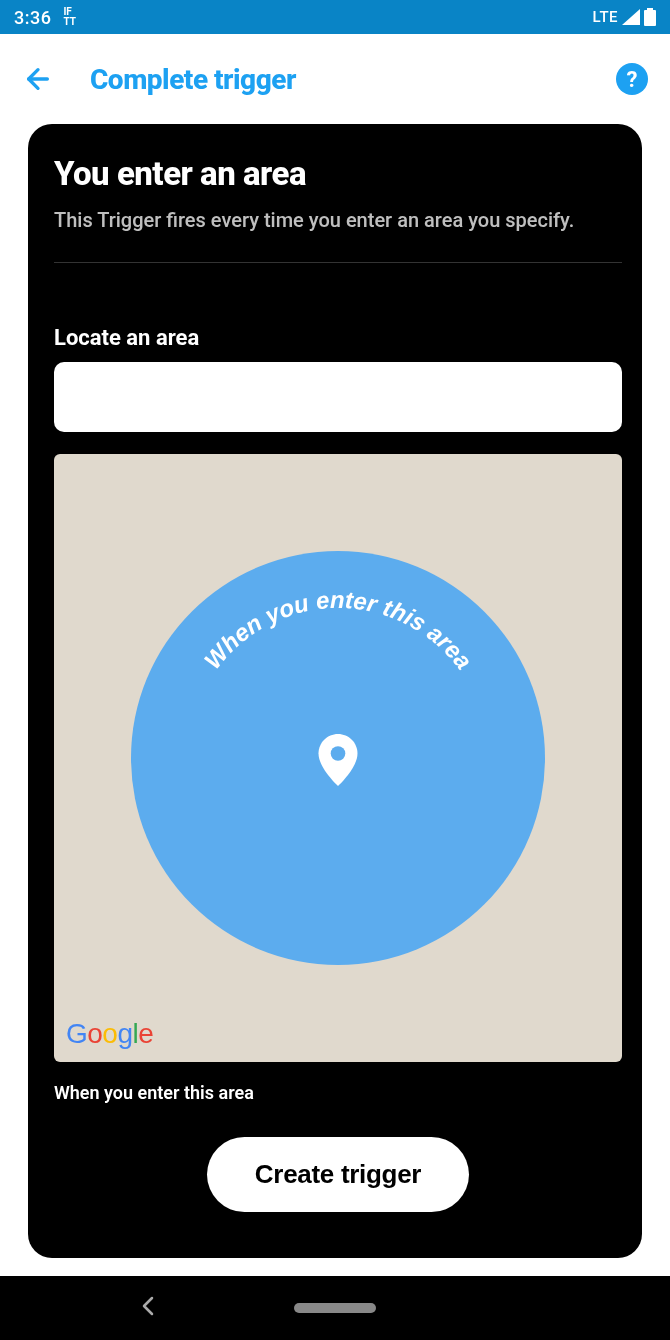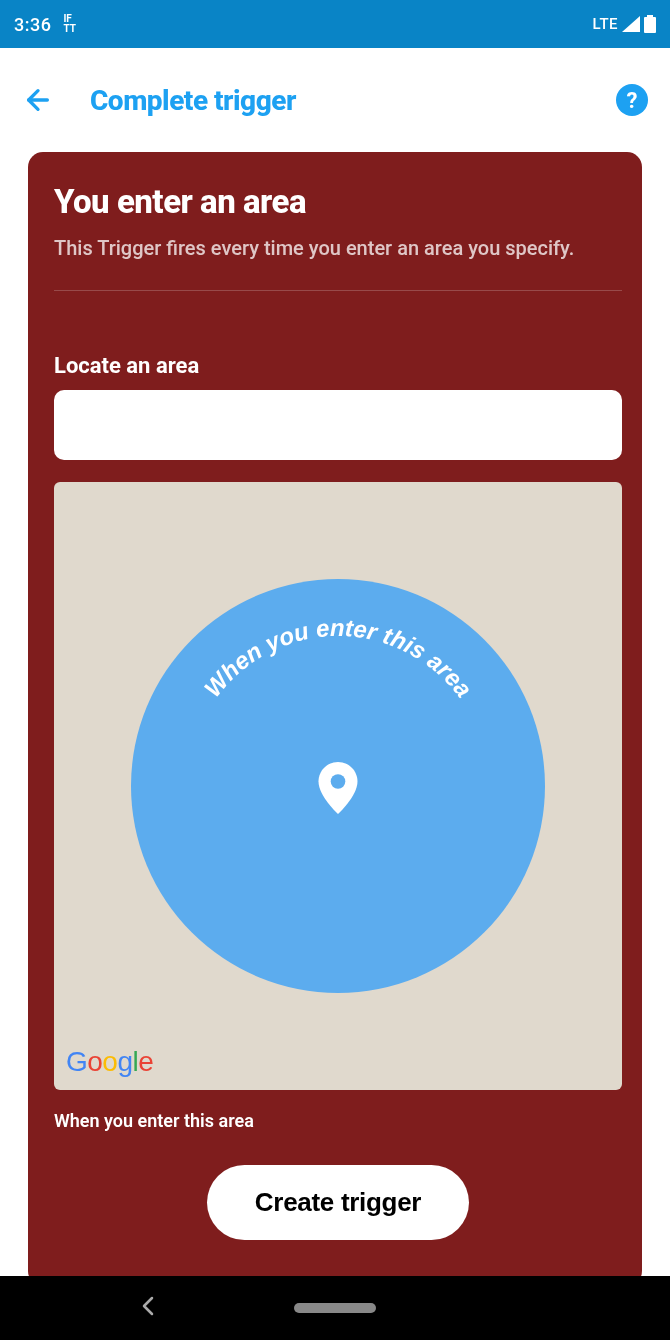--- a/index.html
+++ b/index.html
@@ -13,21 +13,21 @@
       width: 670px;
       height: 1340px;
       font-family: -apple-system, BlinkMacSystemFont, 'Segoe UI', Roboto, Helvetica, Arial, sans-serif;
       background: #ffffff;
       overflow: hidden;
       position: relative;
     }
     
     
     .status-bar {
-      height: 48px;
+      height: 34px;
       background: #0984c6;
       display: flex;
       align-items: center;
       justify-content: space-between;
       padding: 4px 14px;
       color: #ffffff;
       font-size: 18px;
     }
     
     .status-left {
@@ -60,21 +60,21 @@
       font-weight: 500;
       letter-spacing: 0.5px;
     }
     
     .signal-icon svg, .battery-icon svg {
       display: block;
     }
     
     
     .app-header {
-      height: 104px;
+      height: 90px;
       display: flex;
       align-items: center;
       padding: 0 22px;
       gap: 36px;
       position: relative;
       background: #ffffff;
     }
     
     .back-button svg {
       display: block;
@@ -101,22 +101,22 @@
       font-size: 22px;
       font-weight: 700;
     }
     
     
     .main-content {
       padding: 0 28px;
     }
     
     .card {
-      background: #7f1d1d;
-      border-radius: 15px;
+      background: #000000;
+      border-radius: 24px;
       padding: 30px 20px 30px 26px;
       color: #ffffff;
     }
     
     .card-title {
       font-size: 33px;
       font-weight: 800;
       letter-spacing: -0.5px;
       margin-bottom: 14px;
     }

